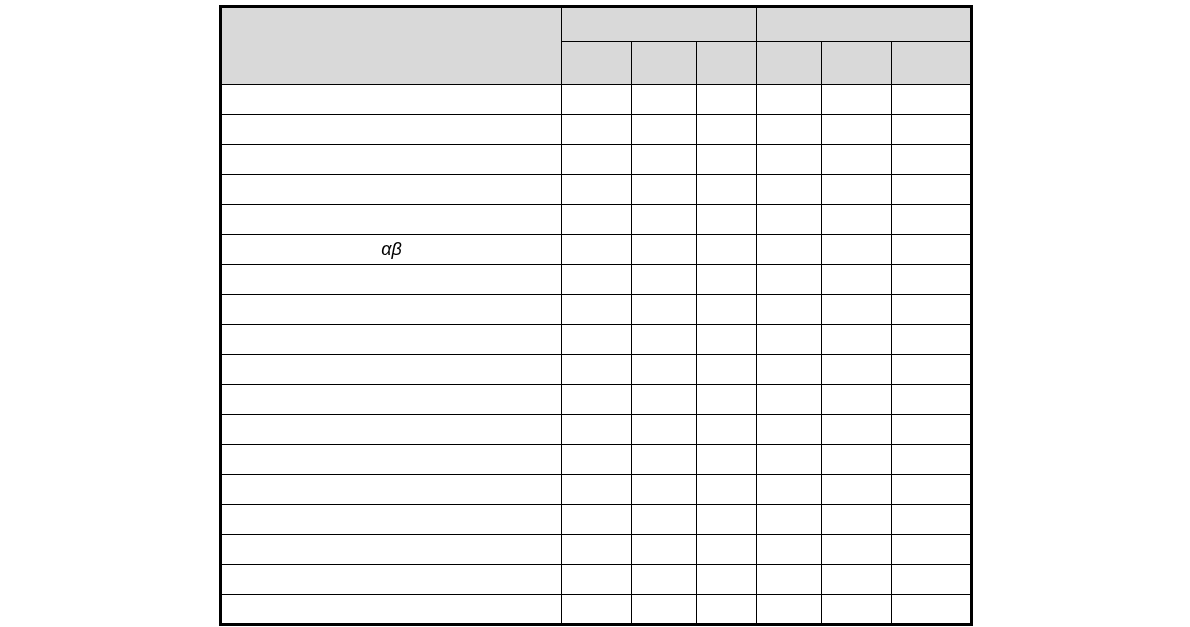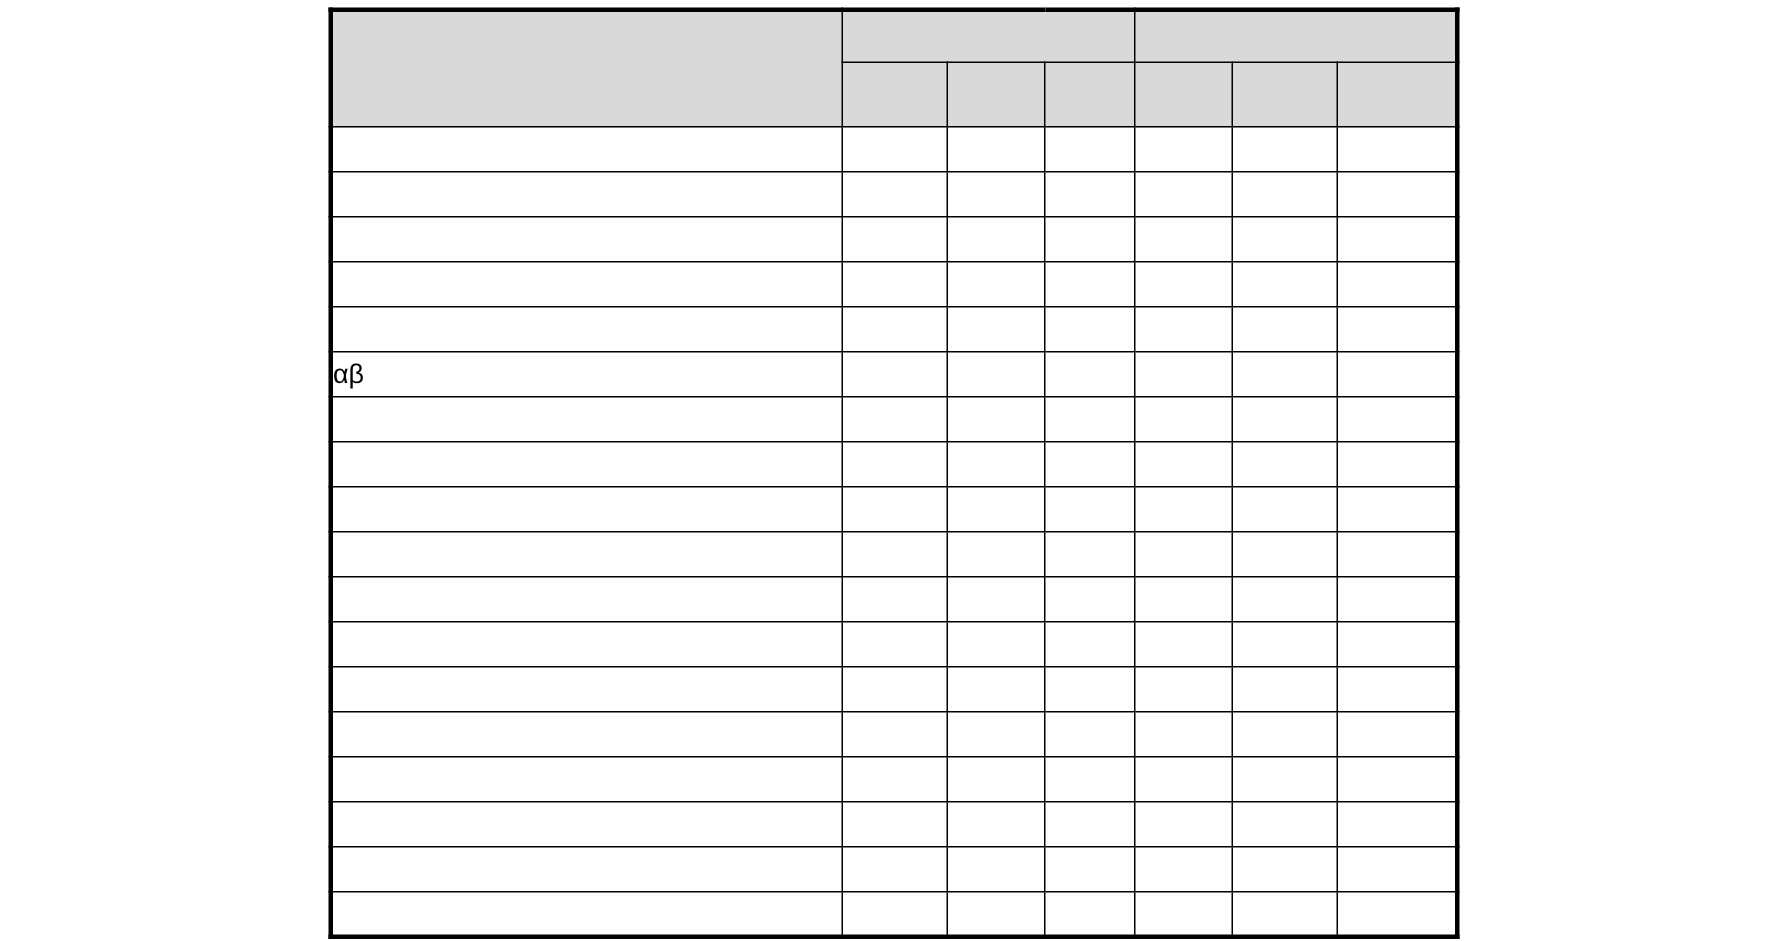--- a/index.html
+++ b/index.html
@@ -49,22 +49,23 @@
   .c-g2a   { width: 65px;  }
   .c-g2b   { width: 70px;  }
   .c-g2c   { width: 80px;  }
 
   
   th.gsep-left, td.gsep-left { border-left: 3px solid #000; }
 
   
   td.rowlabel {
     padding-left: 8px;
-    text-align: left;
+    text-align: center;
     font-size: 18px;
+    font-style: italic;
   }
 </style>
 </head>
 <body>
 
 <div class="page">
   <table class="grid">
     <colgroup>
       <col class="c-label">
       <col class="c-g1a">

